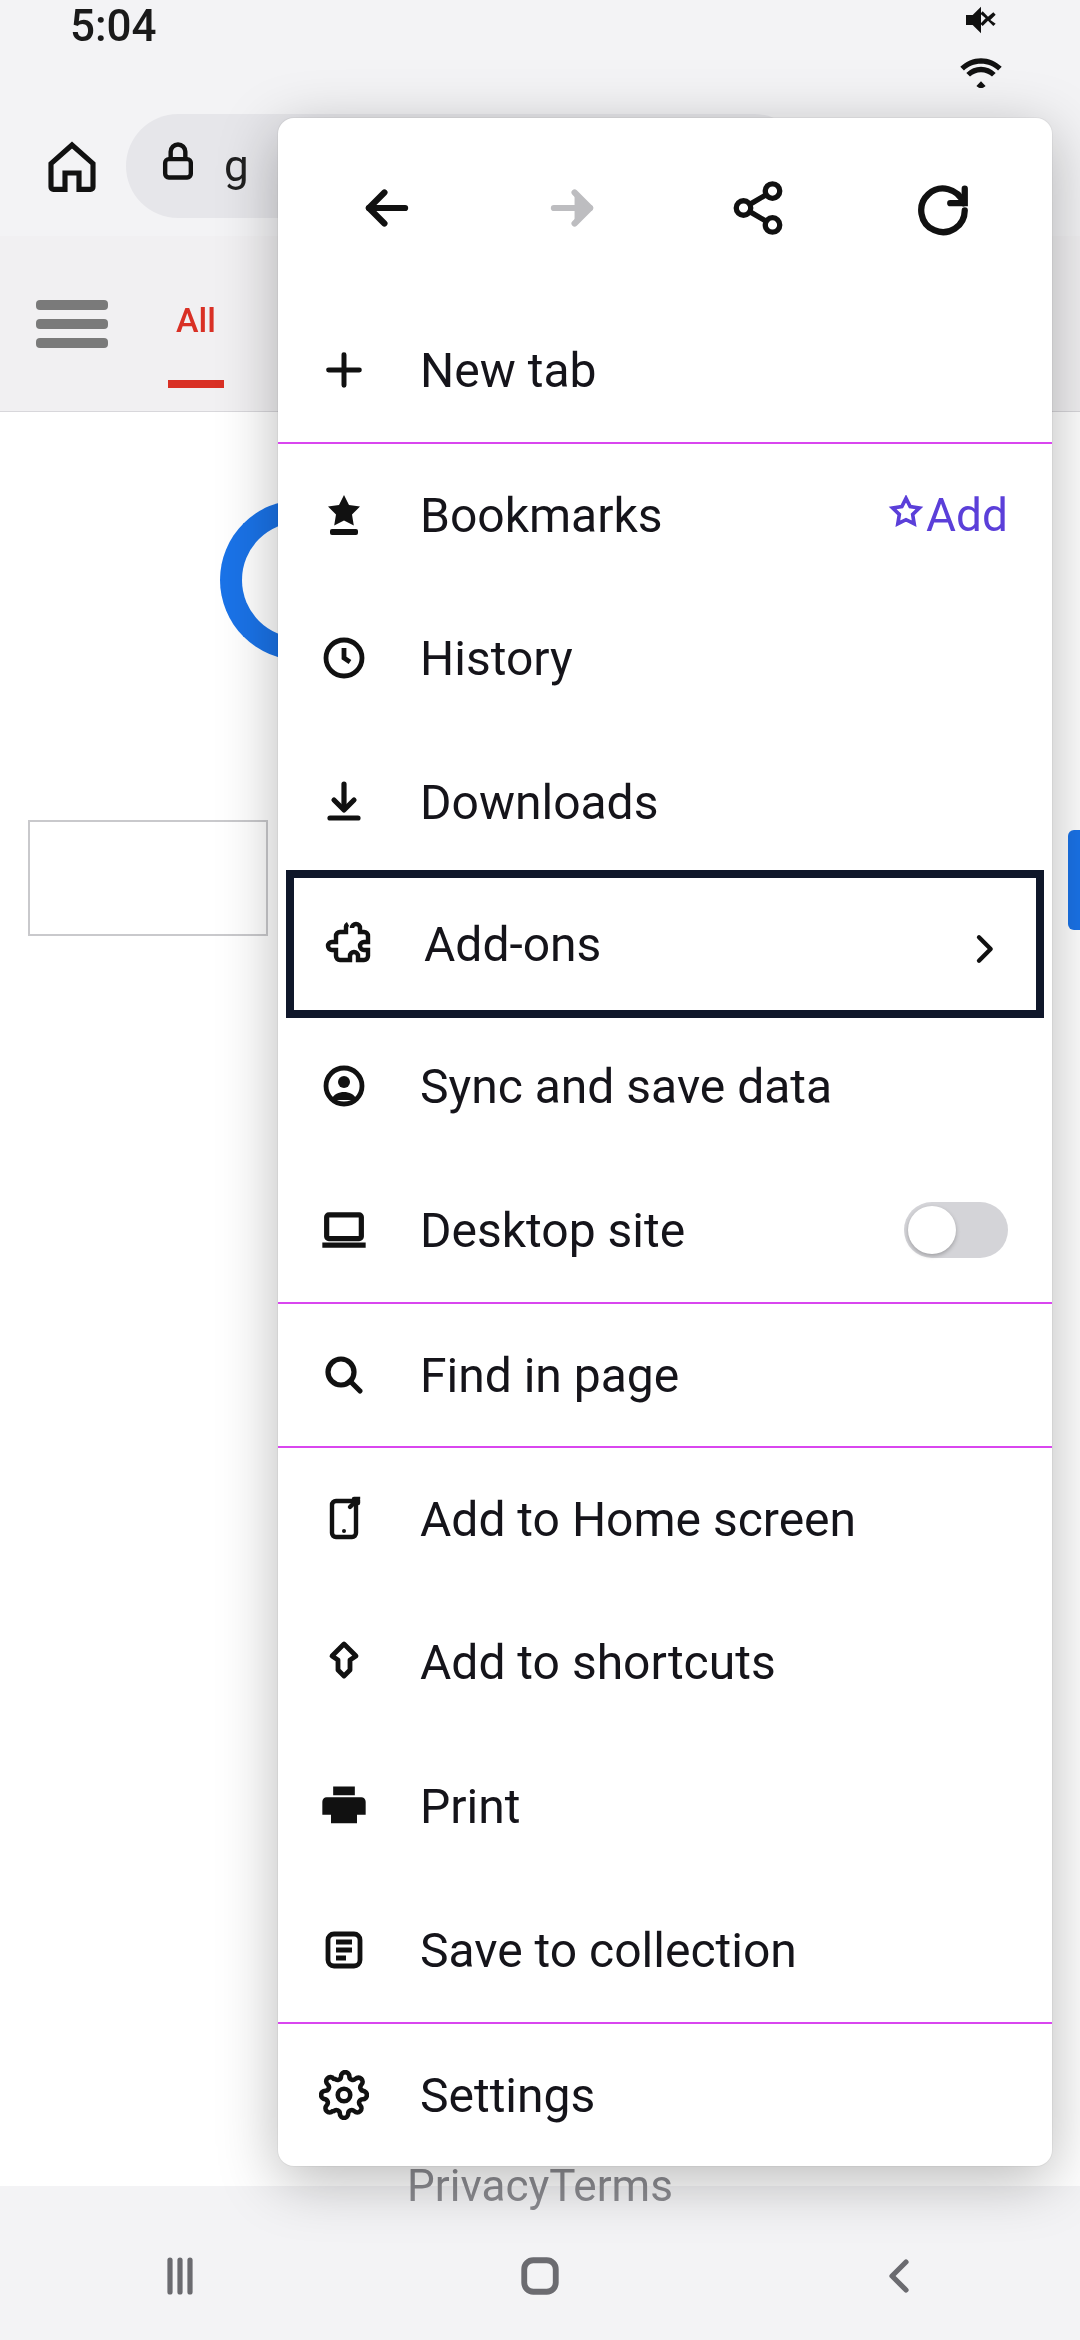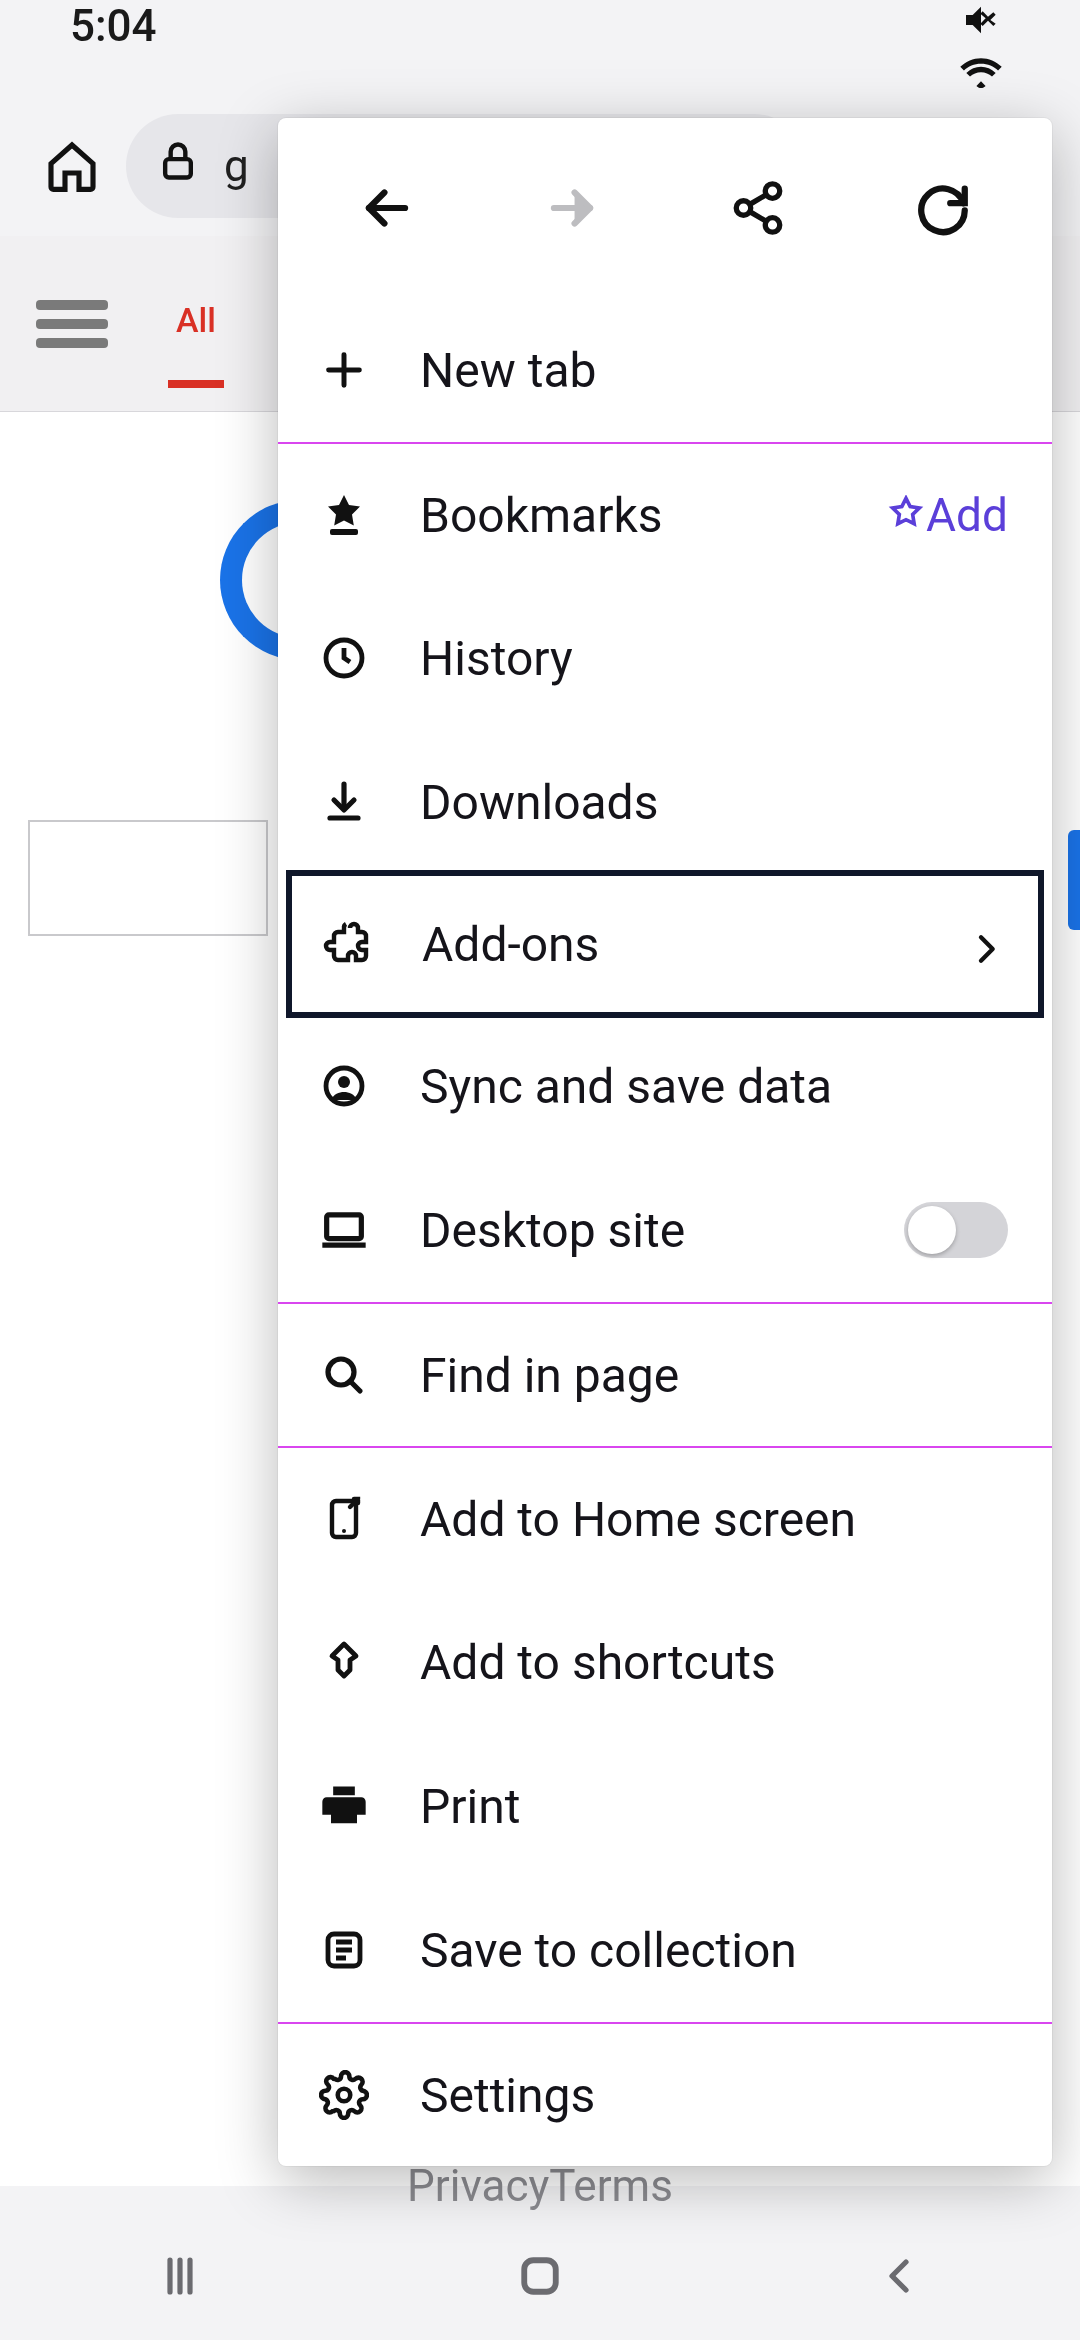--- a/index.html
+++ b/index.html
@@ -93,21 +93,21 @@
       color:#8b8b90; font-size:44px;
     }
 
     
     .menu{
       position:absolute;
       top: 118px;
       left: 278px;
       width: 774px;
       background:#fff;
-      border-radius: 8px;
+      border-radius: 16px;
       box-shadow: 0 14px 60px rgba(0,0,0,.28), 0 0 0 1px rgba(0,0,0,.04);
       overflow:hidden;
     }
     .menu-top{
       height: 180px;
       display:flex;
       align-items:center;
       justify-content:space-around;
       padding: 0 16px;
     }
@@ -121,21 +121,21 @@
       padding: 0 44px 0 38px;
       gap: 48px;
       font-size: 48px;
       color:#15141a;
       position:relative;
     }
     .menu-item .icon { width:56px; height:56px; display:flex; align-items:center; justify-content:center; flex:0 0 56px; }
     .menu-item .label{ flex:1; }
     .menu-sep{ border-top:2px solid #d946ef; }
     .addon-highlight{
-      border:6px solid #0f172a;
+      border:8px solid #0f172a;
       height: 148px;
       margin: -4px 8px;
       padding: 0 32px 0 26px;
       justify-content: center;
     }
     .chevron-right{ width:40px; height:40px; }
     .add-link{ color:#5b3fd9; font-size:46px; display:flex; align-items:center; }
     .add-link svg *{ stroke:#5b3fd9; }
 
     .toggle{

